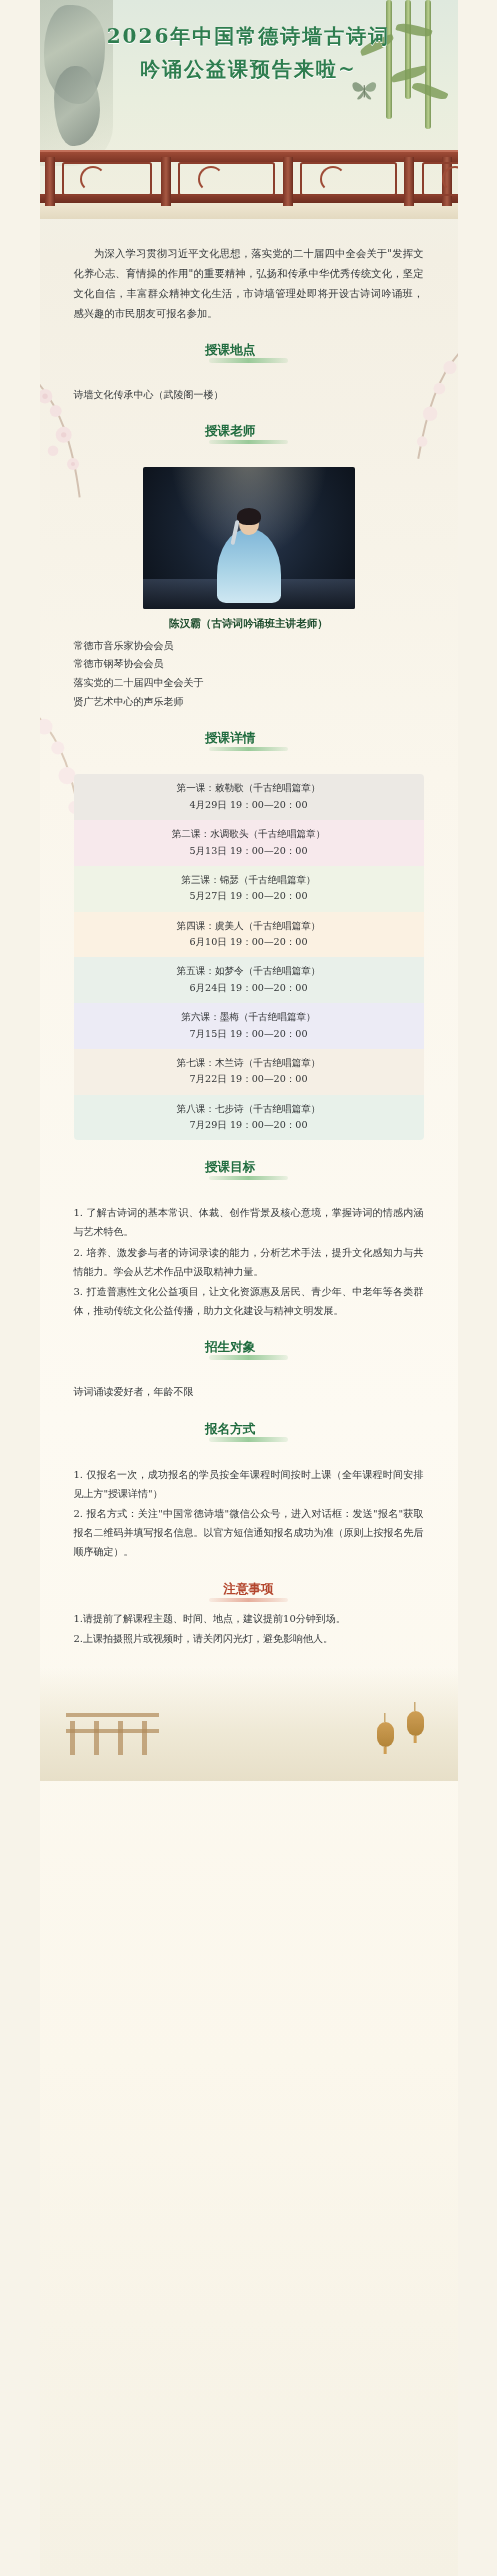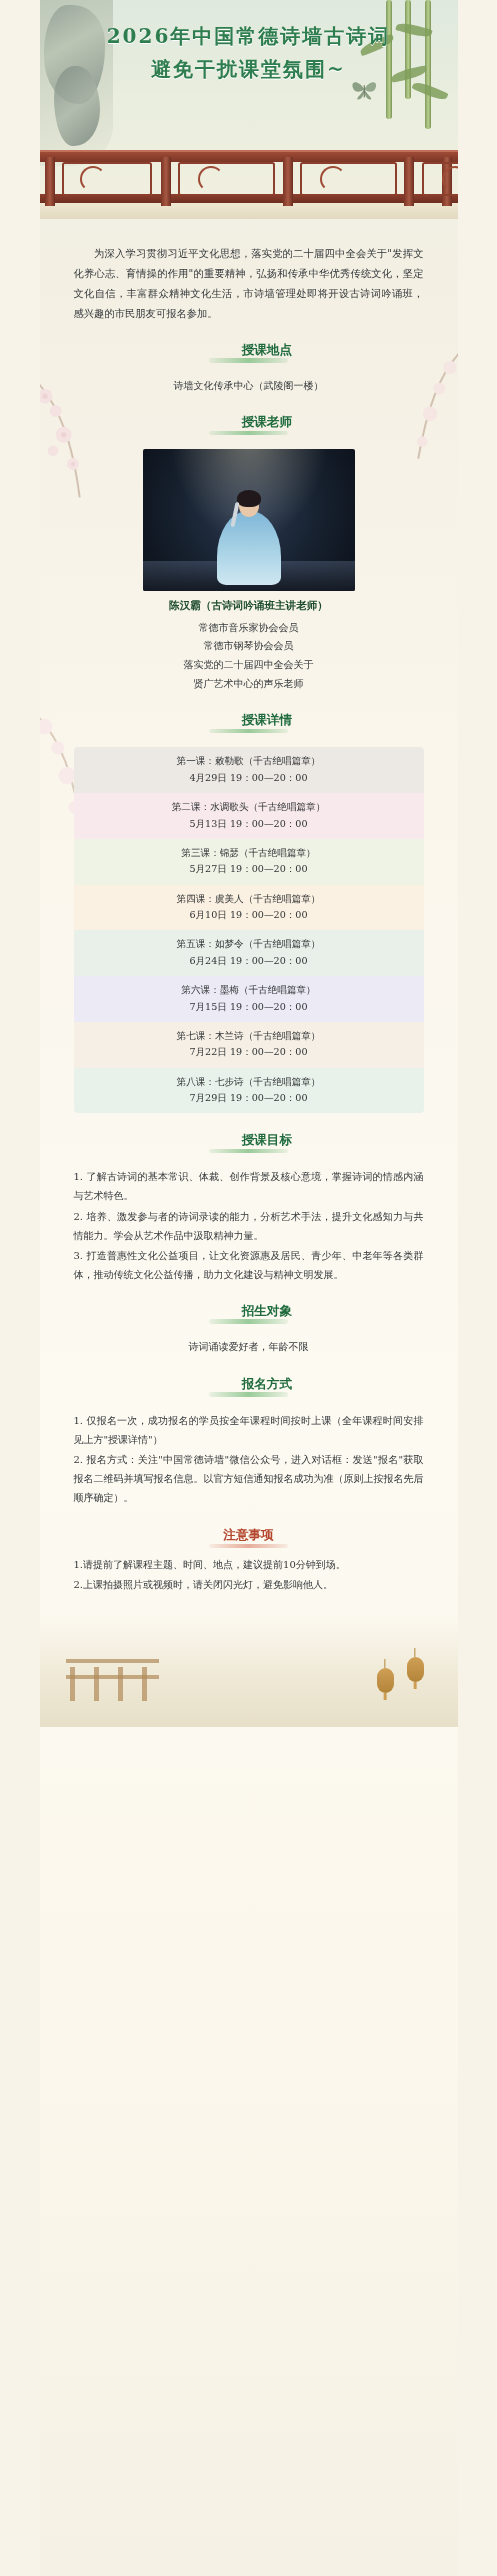--- a/index.html
+++ b/index.html
@@ -143,41 +143,40 @@
     font-family: "DejaVu Serif", "Liberation Serif", serif;
     font-size: 10.3px;
     line-height: 20px;
     color: #33373a;
     text-align: justify;
     text-indent: 2em;
     margin: 9.3px 0 4px 0;
   }
 
   .section-title {
-    margin: 17px auto 14px auto;
+    margin: 17px auto 23px auto;
     width: 87px;
-    text-align: right;
+    text-align: left;
     font-family: "DejaVu Serif", "Liberation Serif", serif;
     font-size: 12.6px;
     font-weight: bold;
     color: #1f6b3e;
     padding: 2px 0 4px 0;
     position: relative;
   }
   .section-title::after {
     content: "";
     position: absolute;
     left: 4px; right: 4px; bottom: 0;
     height: 4.6px;
     background: linear-gradient(90deg, rgba(137,195,139,.15), rgba(137,195,139,.85), rgba(137,195,139,.15));
     border-radius: 2.7px;
     z-index: -1;
   }
   .center-text {
-    text-align: center;
     font-family: "DejaVu Serif", "Liberation Serif", serif;
     font-size: 10px;
     line-height: 18.6px;
     color: #33373a;
   }
 
   
   .photo {
     margin: 6.6px auto 8px auto;
     width: 212px;
@@ -364,21 +363,21 @@
     <svg class="hdr-butterfly" viewBox="0 0 60 44">
       <path d="M30 22 C18 2, 2 6, 8 20 C12 30, 24 28, 30 22 Z" fill="#4f6b4a" opacity="0.8"></path>
       <path d="M30 22 C42 2, 58 6, 52 20 C48 30, 36 28, 30 22 Z" fill="#5f7d56" opacity="0.8"></path>
       <path d="M30 22 C22 34, 12 42, 18 42 C26 42, 30 32, 30 22 Z" fill="#44603f" opacity="0.75"></path>
       <path d="M30 22 C38 34, 48 42, 42 42 C34 42, 30 32, 30 22 Z" fill="#44603f" opacity="0.75"></path>
       <rect x="29" y="14" width="2" height="24" fill="#2f4329"></rect>
     </svg>
 
     <div class="title-wrap">
       <div class="title-line">2026年中国常德诗墙古诗词</div>
-      <div class="title-line">避免干扰课堂氛围~</div>
+      <div class="title-line">吟诵公益课预告来啦~</div>
     </div>
 
     <div class="railing">
       <div class="rail-top-bar"></div>
       <div class="rail-bottom-bar"></div>
       <div class="rail-base"></div>
       <div class="rail-post" style="left:5.3px;"></div>
       <div class="rail-post" style="left:121px;"></div>
       <div class="rail-post" style="left:243px;"></div>
       <div class="rail-post" style="left:364px;"></div>

